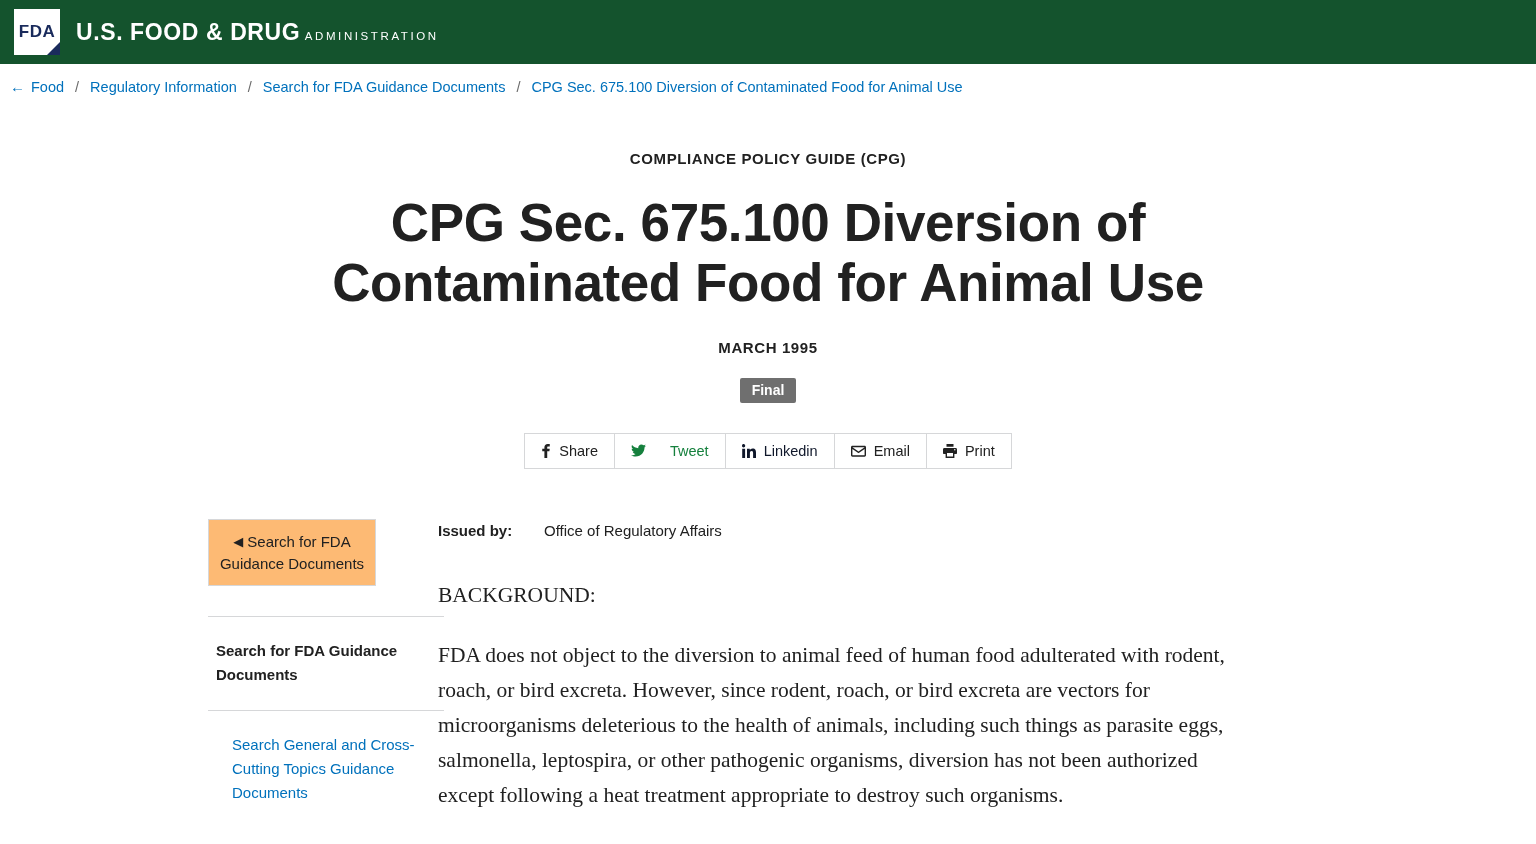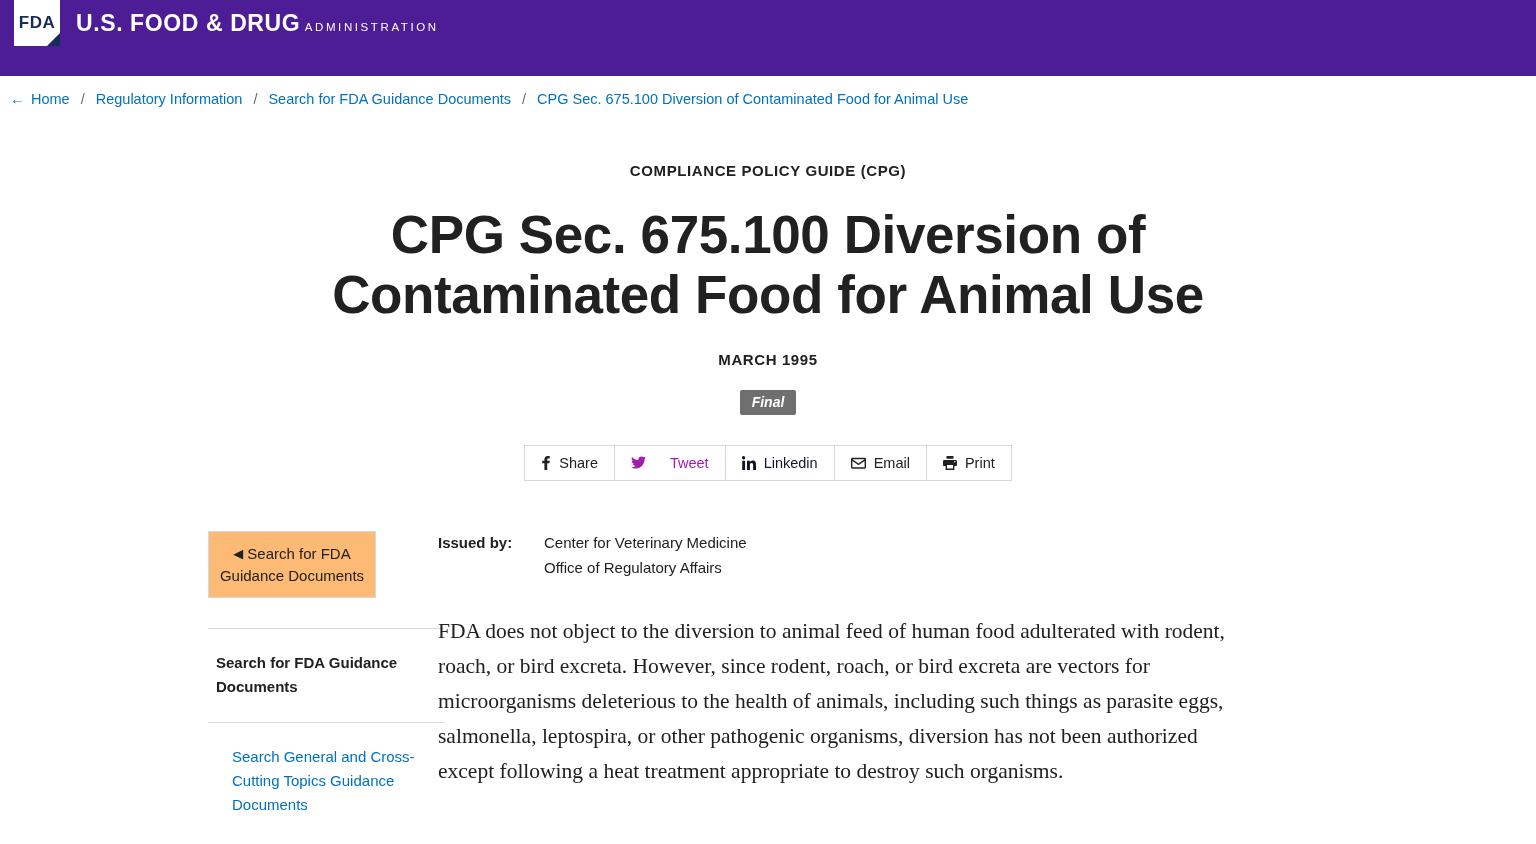--- a/index.html
+++ b/index.html
@@ -7,24 +7,24 @@
     margin: 0;
     padding: 0;
     width: 1536px;
     background: #ffffff;
     font-family: "Liberation Sans", sans-serif;
     color: #212121;
   }
 
   
   .site-header {
-    background: #4c1d95;
-    height: 76px;
-    display: flex;
-    align-items: flex-start;
+    background: #14532d;
+    height: 64px;
+    display: flex;
+    align-items: center;
     padding: 0 14px;
   }
   .fda-logo {
     display: flex;
     align-items: center;
     text-decoration: none;
   }
   .fda-mark {
     width: 46px;
     height: 46px;
@@ -118,21 +118,20 @@
   }
   .status-badge-wrap { margin-top: 22px; }
   .status-badge {
     display: inline-block;
     background: #6f6f6f;
     color: #ffffff;
     font-size: 14px;
     font-weight: bold;
     padding: 4px 12px 5px 12px;
     border-radius: 2px;
-    font-style: italic;
   }
 
   
   .share-bar {
     margin: 30px auto 0 auto;
     display: flex;
     justify-content: space-between;
     width: fit-content;
     border: 1px solid #d6d7d9;
     background: #fff;
@@ -143,21 +142,21 @@
     gap: 8px;
     padding: 9px 16px;
     font-size: 14.5px;
     color: #212121;
     border-right: 1px solid #d6d7d9;
     cursor: pointer;
     background: #fff;
     white-space: nowrap;
   }
   .share-btn:last-child { border-right: none; }
-  .share-btn.twitter { color: #a21caf; gap: 24px; }
+  .share-btn.twitter { color: #15803d; gap: 24px; }
   .share-btn.linkedin { color: #0f172a; }
   .share-icon { font-size: 14px; line-height: 1; display: inline-flex; }
   .share-icon svg { display: block; }
 
   
   .content-wrap {
     display: flex;
     padding: 50px 0 0 0;
   }
   .sidebar {
@@ -255,21 +254,21 @@
     <span class="fda-mark">FDA</span>
     <span class="fda-wordmark">
       <span class="line1">U.S. FOOD &amp; DRUG</span>
       <span class="line2">ADMINISTRATION</span>
     </span>
   </a>
 </header>
 
 <nav class="breadcrumb">
   <span class="back-arrow">←</span>
-  <a href="#">Home</a>
+  <a href="#">Food</a>
   <span class="sep">/</span>
   <a href="#">Regulatory Information</a>
   <span class="sep">/</span>
   <a href="#">Search for FDA Guidance Documents</a>
   <span class="sep">/</span>
   <a href="#" class="current">CPG Sec. 675.100 Diversion of Contaminated Food for Animal Use</a>
 </nav>
 
 <section class="title-block">
   <div class="doc-type">COMPLIANCE POLICY GUIDE (CPG)</div>
@@ -333,22 +332,22 @@
     <div class="side-section-title">Search for FDA Guidance Documents</div>
     <div class="side-divider2"></div>
     <a class="side-link" href="#">Search General and Cross-Cutting Topics Guidance Documents</a>
 
   </aside>
 
   <main class="main-col">
     <div class="issued-row">
       <div class="issued-label">Issued by:</div>
       <div class="issued-values">
-        <div>Center for Veterinary Medicine</div>
         <div>Office of Regulatory Affairs</div>
       </div>
     </div>
 
     <div class="body-text">
+      <h2>BACKGROUND:</h2>
       <p>FDA does not object to the diversion to animal feed of human food adulterated with rodent, roach, or bird excreta. However, since rodent, roach, or bird excreta are vectors for microorganisms deleterious to the health of animals, including such things as parasite eggs, salmonella, leptospira, or other pathogenic organisms, diversion has not been authorized except following a heat treatment appropriate to destroy such organisms.</p>
     </div>
   </main>
 </div>
 
 </body></html>

